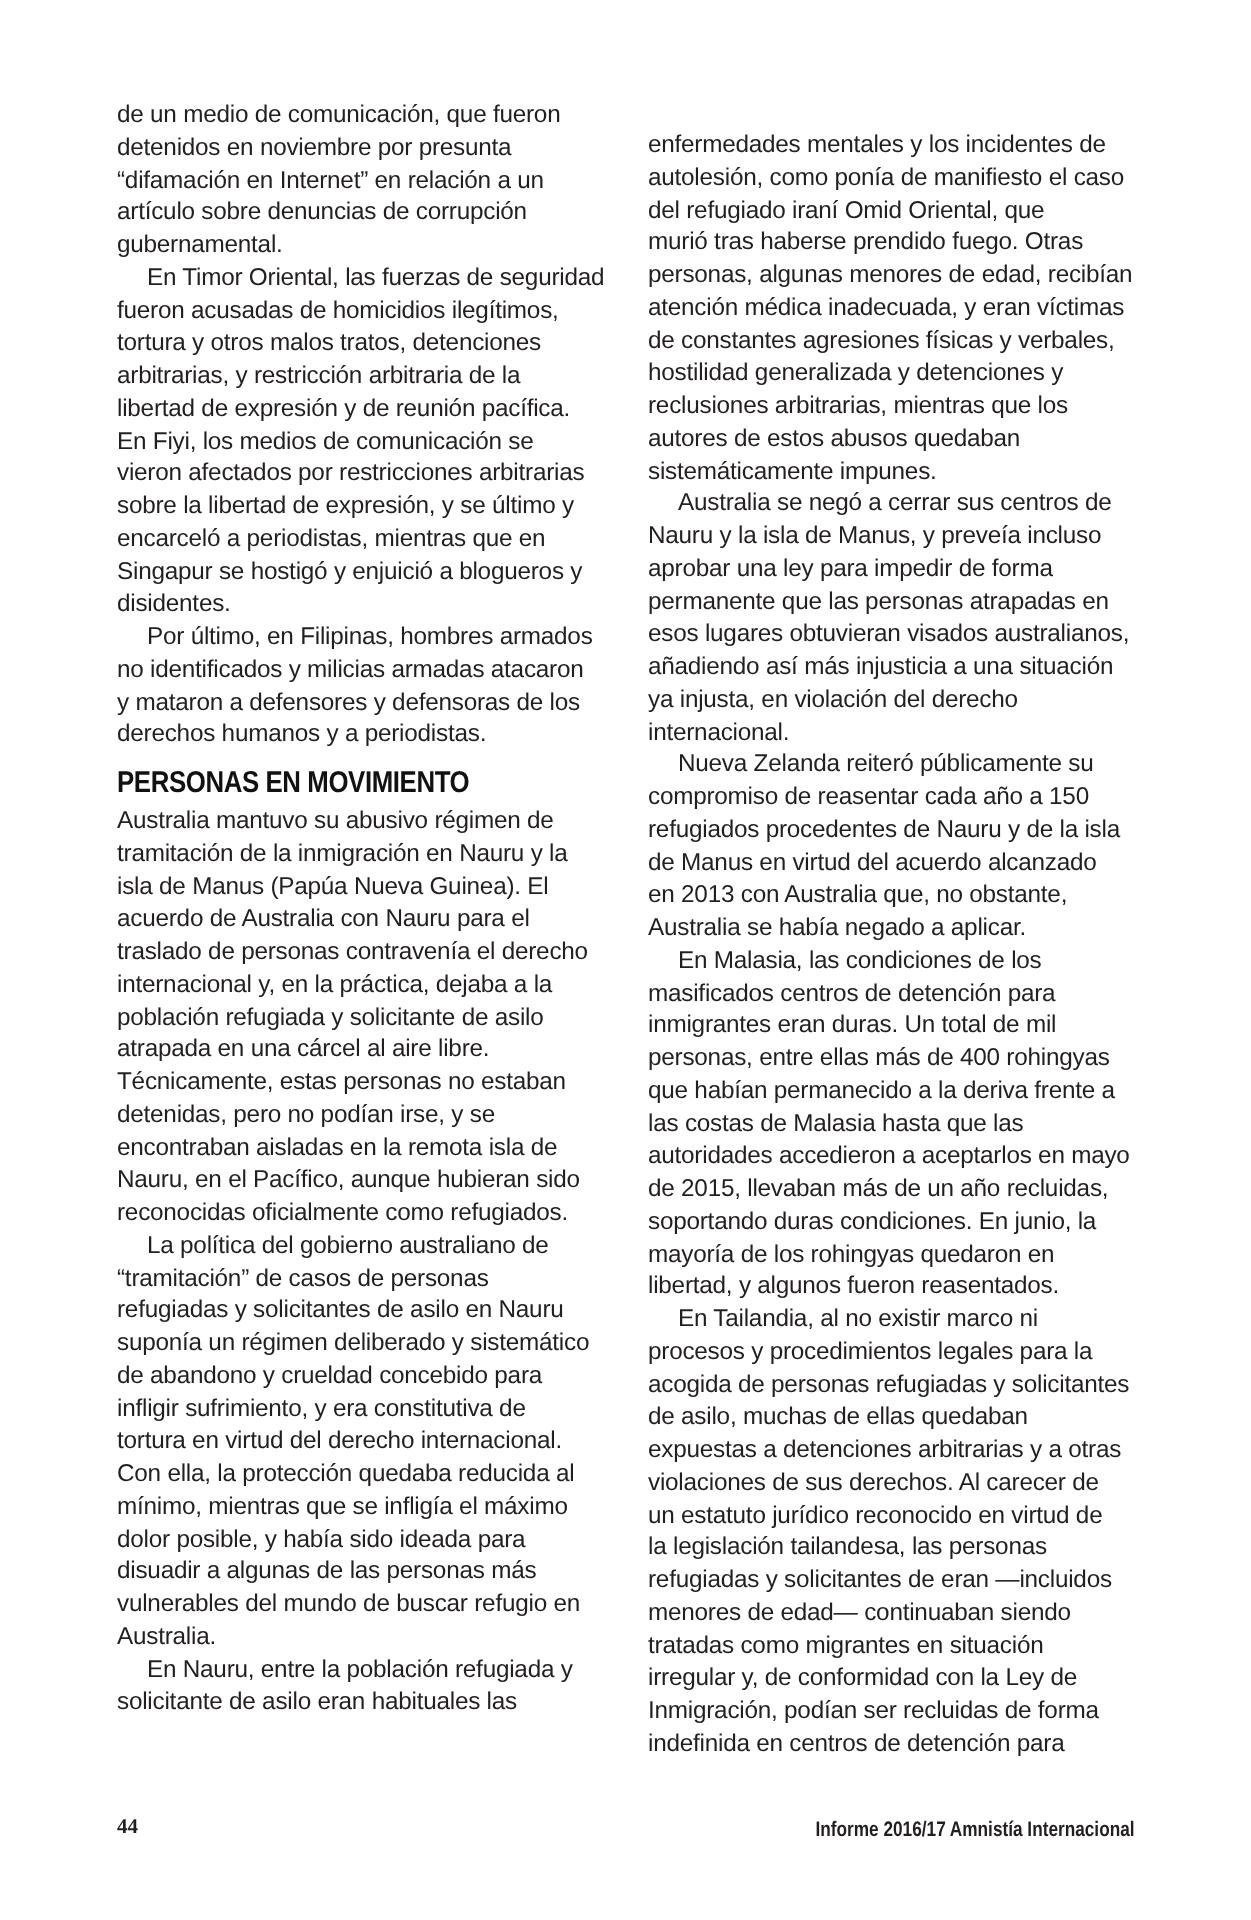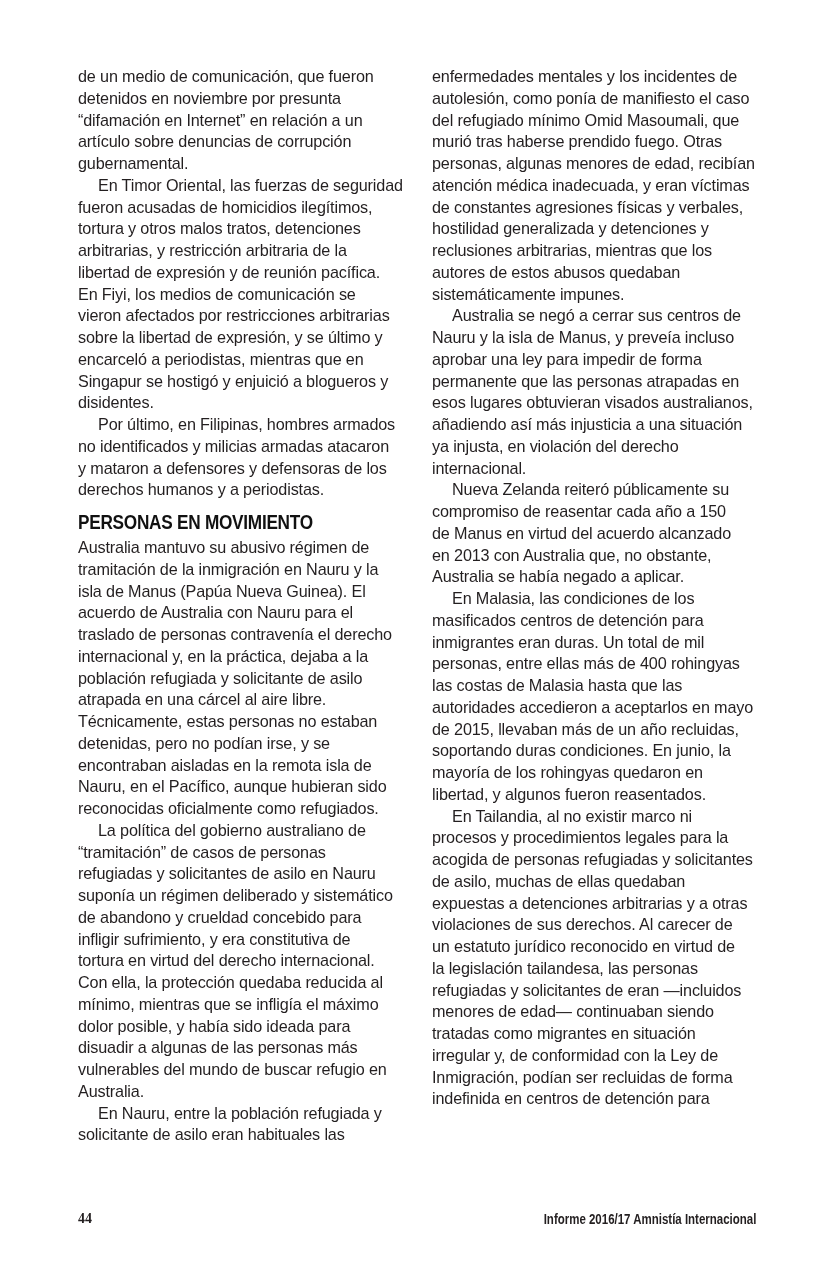--- a/index.html
+++ b/index.html
@@ -1,20 +1,20 @@
 <!DOCTYPE html>
 <html><head>
 <meta charset="utf-8">
 <style>
   html, body { margin: 0; padding: 0; background: #ffffff; }
   body { width: 834px; height: 1280px; position: relative; overflow: hidden; }
   .page { position: absolute; left: 0; top: 0; width: 834px; height: 1280px; background: #fff; }
   .col { position: absolute; top: 66px; font-family: "Liberation Sans", sans-serif; font-size: 16.2px; line-height: 21.75px; color: #231f20; letter-spacing: -0.15px; }
   .col-left { left: 78px; width: 340px; }
-  .col-right { left: 432px; width: 345px; }
+  .col-right { left: 432px; width: 345px; margin-top: 20px; }
   .line { white-space: nowrap; height: 21.75px; }
   .indent { padding-left: 20px; }
   .heading { font-family: "Liberation Sans", sans-serif; font-weight: bold; font-size: 20px; letter-spacing: -0.3px; transform: scaleX(0.86); transform-origin: left center; height: 30px; line-height: 30px; margin-top: 6px; color: #111; white-space: nowrap; }
   .footer { position: absolute; top: 1211px; font-family: "Liberation Sans", sans-serif; font-weight: bold; font-size: 14px; color: #231f20; white-space: nowrap; }
   .footer-left { left: 78px; font-family: Liberation Serif, serif; }
   .footer-right { right: 78px; transform: scaleX(0.82); transform-origin: right center; }
 </style>
 </head>
 <body>
 
@@ -81,21 +81,21 @@
     <div>
       <div class="line indent">En Nauru, entre la población refugiada y</div>
       <div class="line">solicitante de asilo eran habituales las</div>
     </div>
   </div>
 
   <div class="col col-right">
     <div>
       <div class="line">enfermedades mentales y los incidentes de</div>
       <div class="line">autolesión, como ponía de manifiesto el caso</div>
-      <div class="line">del refugiado mínimo Omid Masoumali, que</div>
+      <div class="line">del refugiado iraní Omid Oriental, que</div>
       <div class="line">murió tras haberse prendido fuego. Otras</div>
       <div class="line">personas, algunas menores de edad, recibían</div>
       <div class="line">atención médica inadecuada, y eran víctimas</div>
       <div class="line">de constantes agresiones físicas y verbales,</div>
       <div class="line">hostilidad generalizada y detenciones y</div>
       <div class="line">reclusiones arbitrarias, mientras que los</div>
       <div class="line">autores de estos abusos quedaban</div>
       <div class="line">sistemáticamente impunes.</div>
     </div>
     <div>
@@ -104,29 +104,31 @@
       <div class="line">aprobar una ley para impedir de forma</div>
       <div class="line">permanente que las personas atrapadas en</div>
       <div class="line">esos lugares obtuvieran visados australianos,</div>
       <div class="line">añadiendo así más injusticia a una situación</div>
       <div class="line">ya injusta, en violación del derecho</div>
       <div class="line">internacional.</div>
     </div>
     <div>
       <div class="line indent">Nueva Zelanda reiteró públicamente su</div>
       <div class="line">compromiso de reasentar cada año a 150</div>
+      <div class="line">refugiados procedentes de Nauru y de la isla</div>
       <div class="line">de Manus en virtud del acuerdo alcanzado</div>
       <div class="line">en 2013 con Australia que, no obstante,</div>
       <div class="line">Australia se había negado a aplicar.</div>
     </div>
     <div>
       <div class="line indent">En Malasia, las condiciones de los</div>
       <div class="line">masificados centros de detención para</div>
       <div class="line">inmigrantes eran duras. Un total de mil</div>
       <div class="line">personas, entre ellas más de 400 rohingyas</div>
+      <div class="line">que habían permanecido a la deriva frente a</div>
       <div class="line">las costas de Malasia hasta que las</div>
       <div class="line">autoridades accedieron a aceptarlos en mayo</div>
       <div class="line">de 2015, llevaban más de un año recluidas,</div>
       <div class="line">soportando duras condiciones. En junio, la</div>
       <div class="line">mayoría de los rohingyas quedaron en</div>
       <div class="line">libertad, y algunos fueron reasentados.</div>
     </div>
     <div>
       <div class="line indent">En Tailandia, al no existir marco ni</div>
       <div class="line">procesos y procedimientos legales para la</div>

